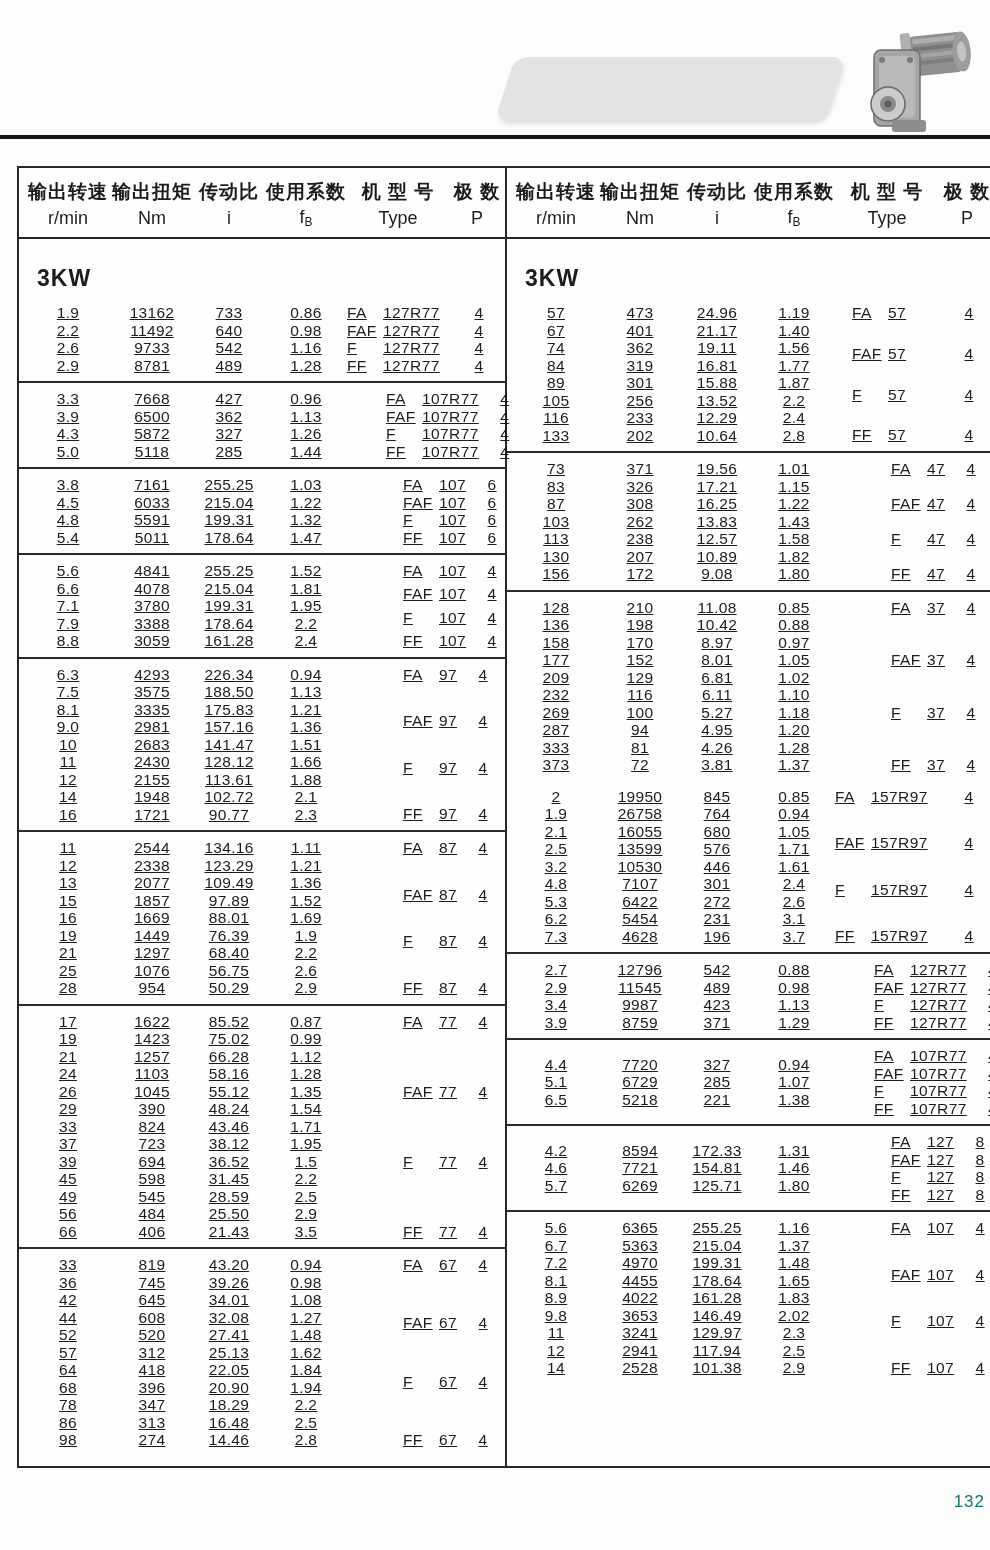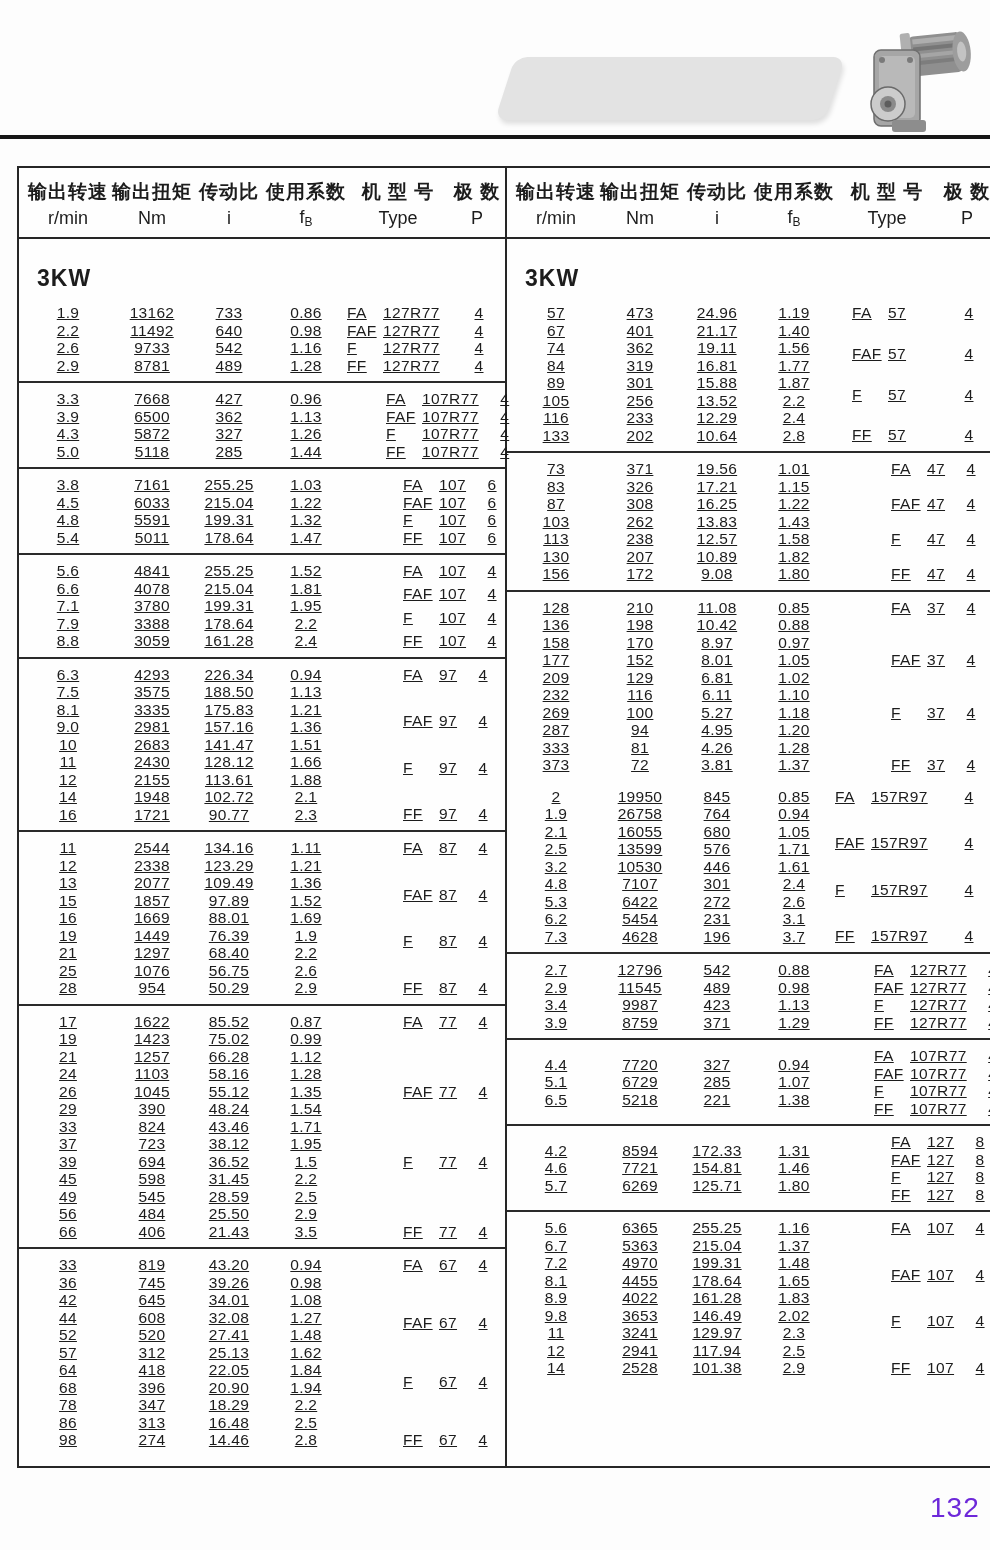--- a/index.html
+++ b/index.html
@@ -40,21 +40,21 @@
   .sep{border-top:2px solid #2a2a2a;margin-left:-6px;padding-left:6px;gap:39px;}
   .dcol{width:322px;display:flex;flex-direction:column;justify-content:center;}
   .drow{display:grid;grid-template-columns:86px 82px 72px 82px;height:17.5px;line-height:17.5px;}
   .drow > span{text-align:center;font-size:15.5px;letter-spacing:0.3px;}
   .tcol{flex:1;display:flex;flex-direction:column;justify-content:space-between;}
   .trow{display:grid;grid-template-columns:36px 1fr 52px;height:17.5px;line-height:17.5px;font-size:15.5px;letter-spacing:0.4px;}
   .trow .pf{text-align:left;}
   .trow .md{text-align:left;}
   .trow .pl{text-align:center;}
   .block.indent .trow{padding-left:17px;}
-  .page-number{position:absolute;left:930px;top:1492px;width:55px;text-align:left;font-size:28px;letter-spacing:1px;color:#6d28d9;}
+  .page-number{position:absolute;left:930px;top:1492px;width:55px;text-align:right;font-size:17px;letter-spacing:1px;color:#0f766e;}
 </style>
 </head>
 <body>
 
 <div class="page">
 
   <div class="top-rule"></div>
 
   <div class="banner"></div>
 

